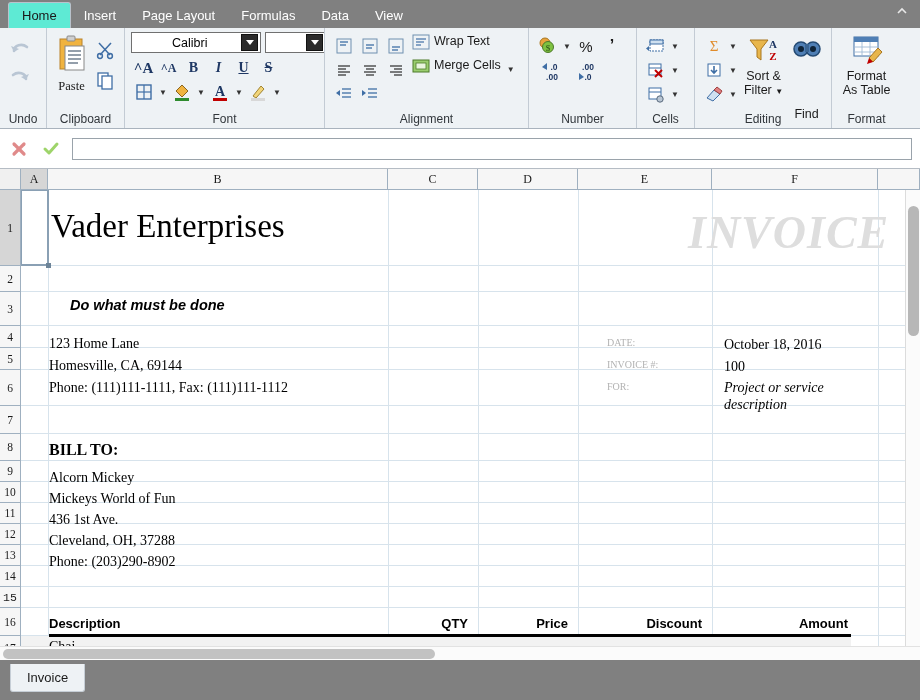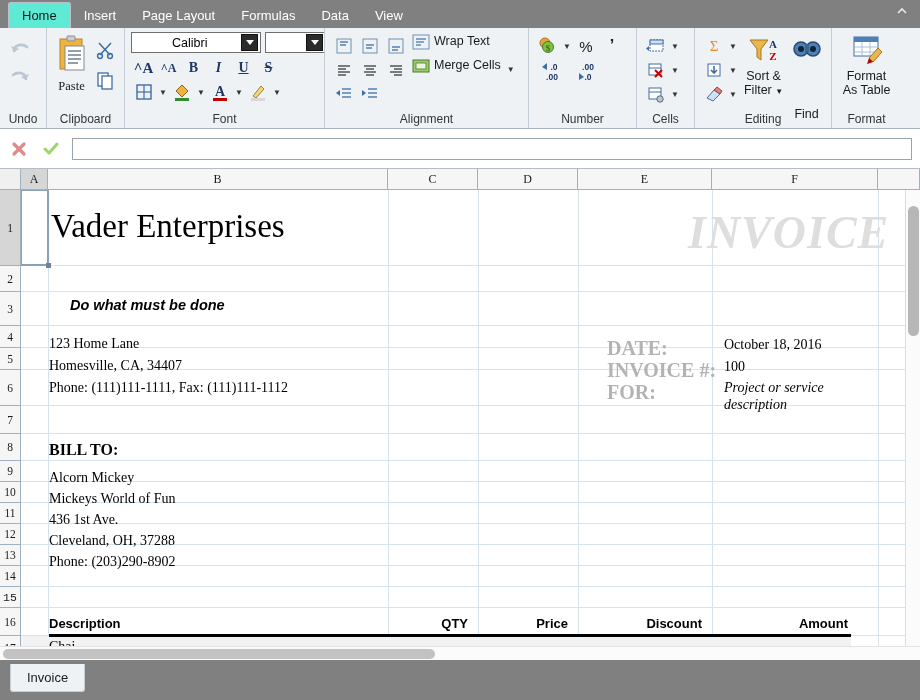--- a/index.html
+++ b/index.html
@@ -145,22 +145,22 @@
   .addr {
     position:absolute; font-family:"Liberation Serif", serif; font-size: 14px;
     color:#000; white-space: nowrap;
   }
   .invoice-word {
     position:absolute; font-family:"Liberation Serif", serif; font-size: 46px;
     font-weight: bold; font-style: italic; color:#dedede; letter-spacing: 1px;
     white-space: nowrap;
   }
   .meta-label {
-    position:absolute; font-family:"Liberation Serif", serif; font-size: 20px;
-    font-weight: bold; color:#b3b3b3; white-space: nowrap;
+    position:absolute; font-family:"Liberation Serif", serif; font-size: 10px;
+    font-weight: normal; color:#b3b3b3; white-space: nowrap;
   }
   .meta-val {
     position:absolute; font-family:"Liberation Serif", serif; font-size: 14px;
     color:#000; white-space: nowrap;
   }
   .meta-val.ital { font-style: italic; }
   .billto-hd {
     position:absolute; font-family:"Liberation Serif", serif; font-size: 16px;
     font-weight: bold; color:#000; white-space: nowrap;
   }
@@ -686,21 +686,21 @@
 
         <div class="invoice">
           <div class="row-band" style="left:0;top:446px;width:830px;height:24px;"></div>
 
           <div class="co-title" style="left:30px;top:18px;">Vader Enterprises</div>
           <div class="invoice-word" style="left:667px;top:16px;">INVOICE</div>
 
           <div class="tagline" style="left:28px;top:107px;margin-left:21px;">Do what must be done</div>
 
           <div class="addr" style="left:28px;top:146px;">123 Home Lane</div>
-          <div class="addr" style="left:28px;top:168px;">Homesville, CA, 34407</div>
+          <div class="addr" style="left:28px;top:168px;">Homesville, CA, 69144</div>
           <div class="addr" style="left:28px;top:190px;">Phone: (111)111-1111, Fax: (111)111-1112</div>
 
           <div class="meta-label" style="left:586px;top:147px;">DATE:</div>
           <div class="meta-val" style="left:703px;top:147px;">October 18, 2016</div>
           <div class="meta-label" style="left:586px;top:169px;">INVOICE #:</div>
           <div class="meta-val" style="left:703px;top:169px;">100</div>
           <div class="meta-label" style="left:586px;top:191px;text-align:center;">FOR:</div>
           <div class="meta-val ital" style="left:703px;top:190px;">Project or service</div>
           <div class="meta-val ital" style="left:703px;top:207px;">description</div>
 

